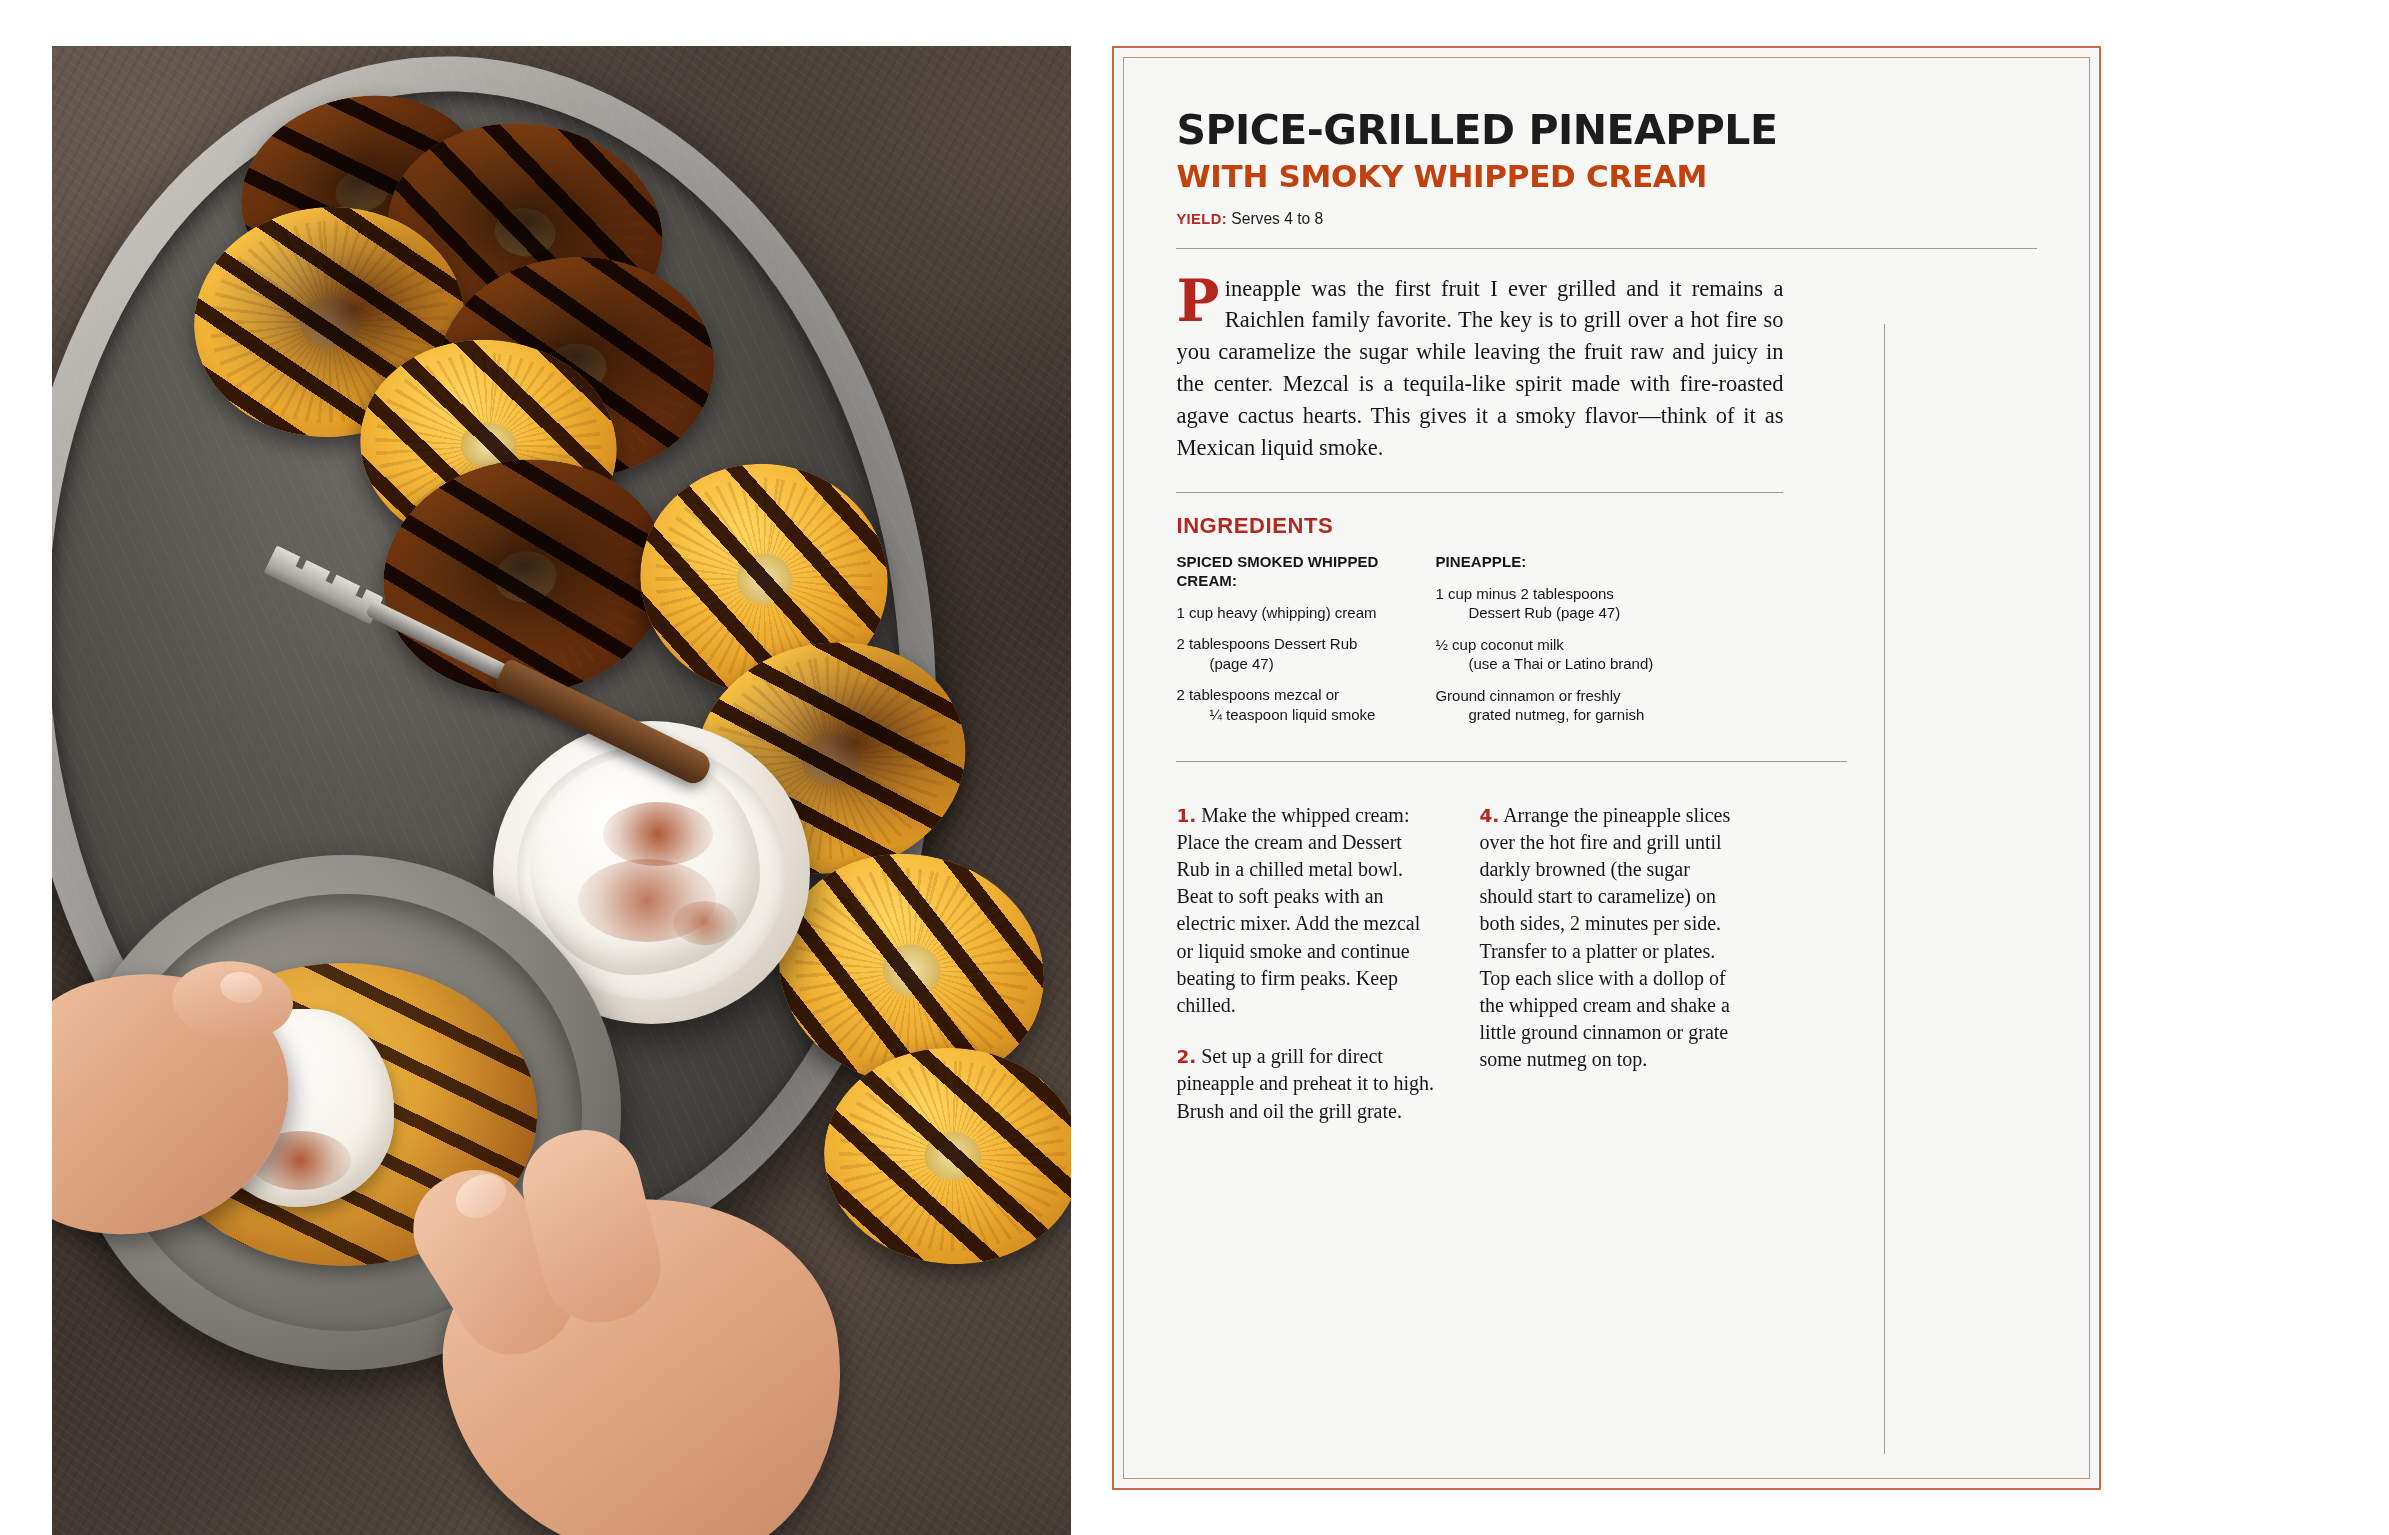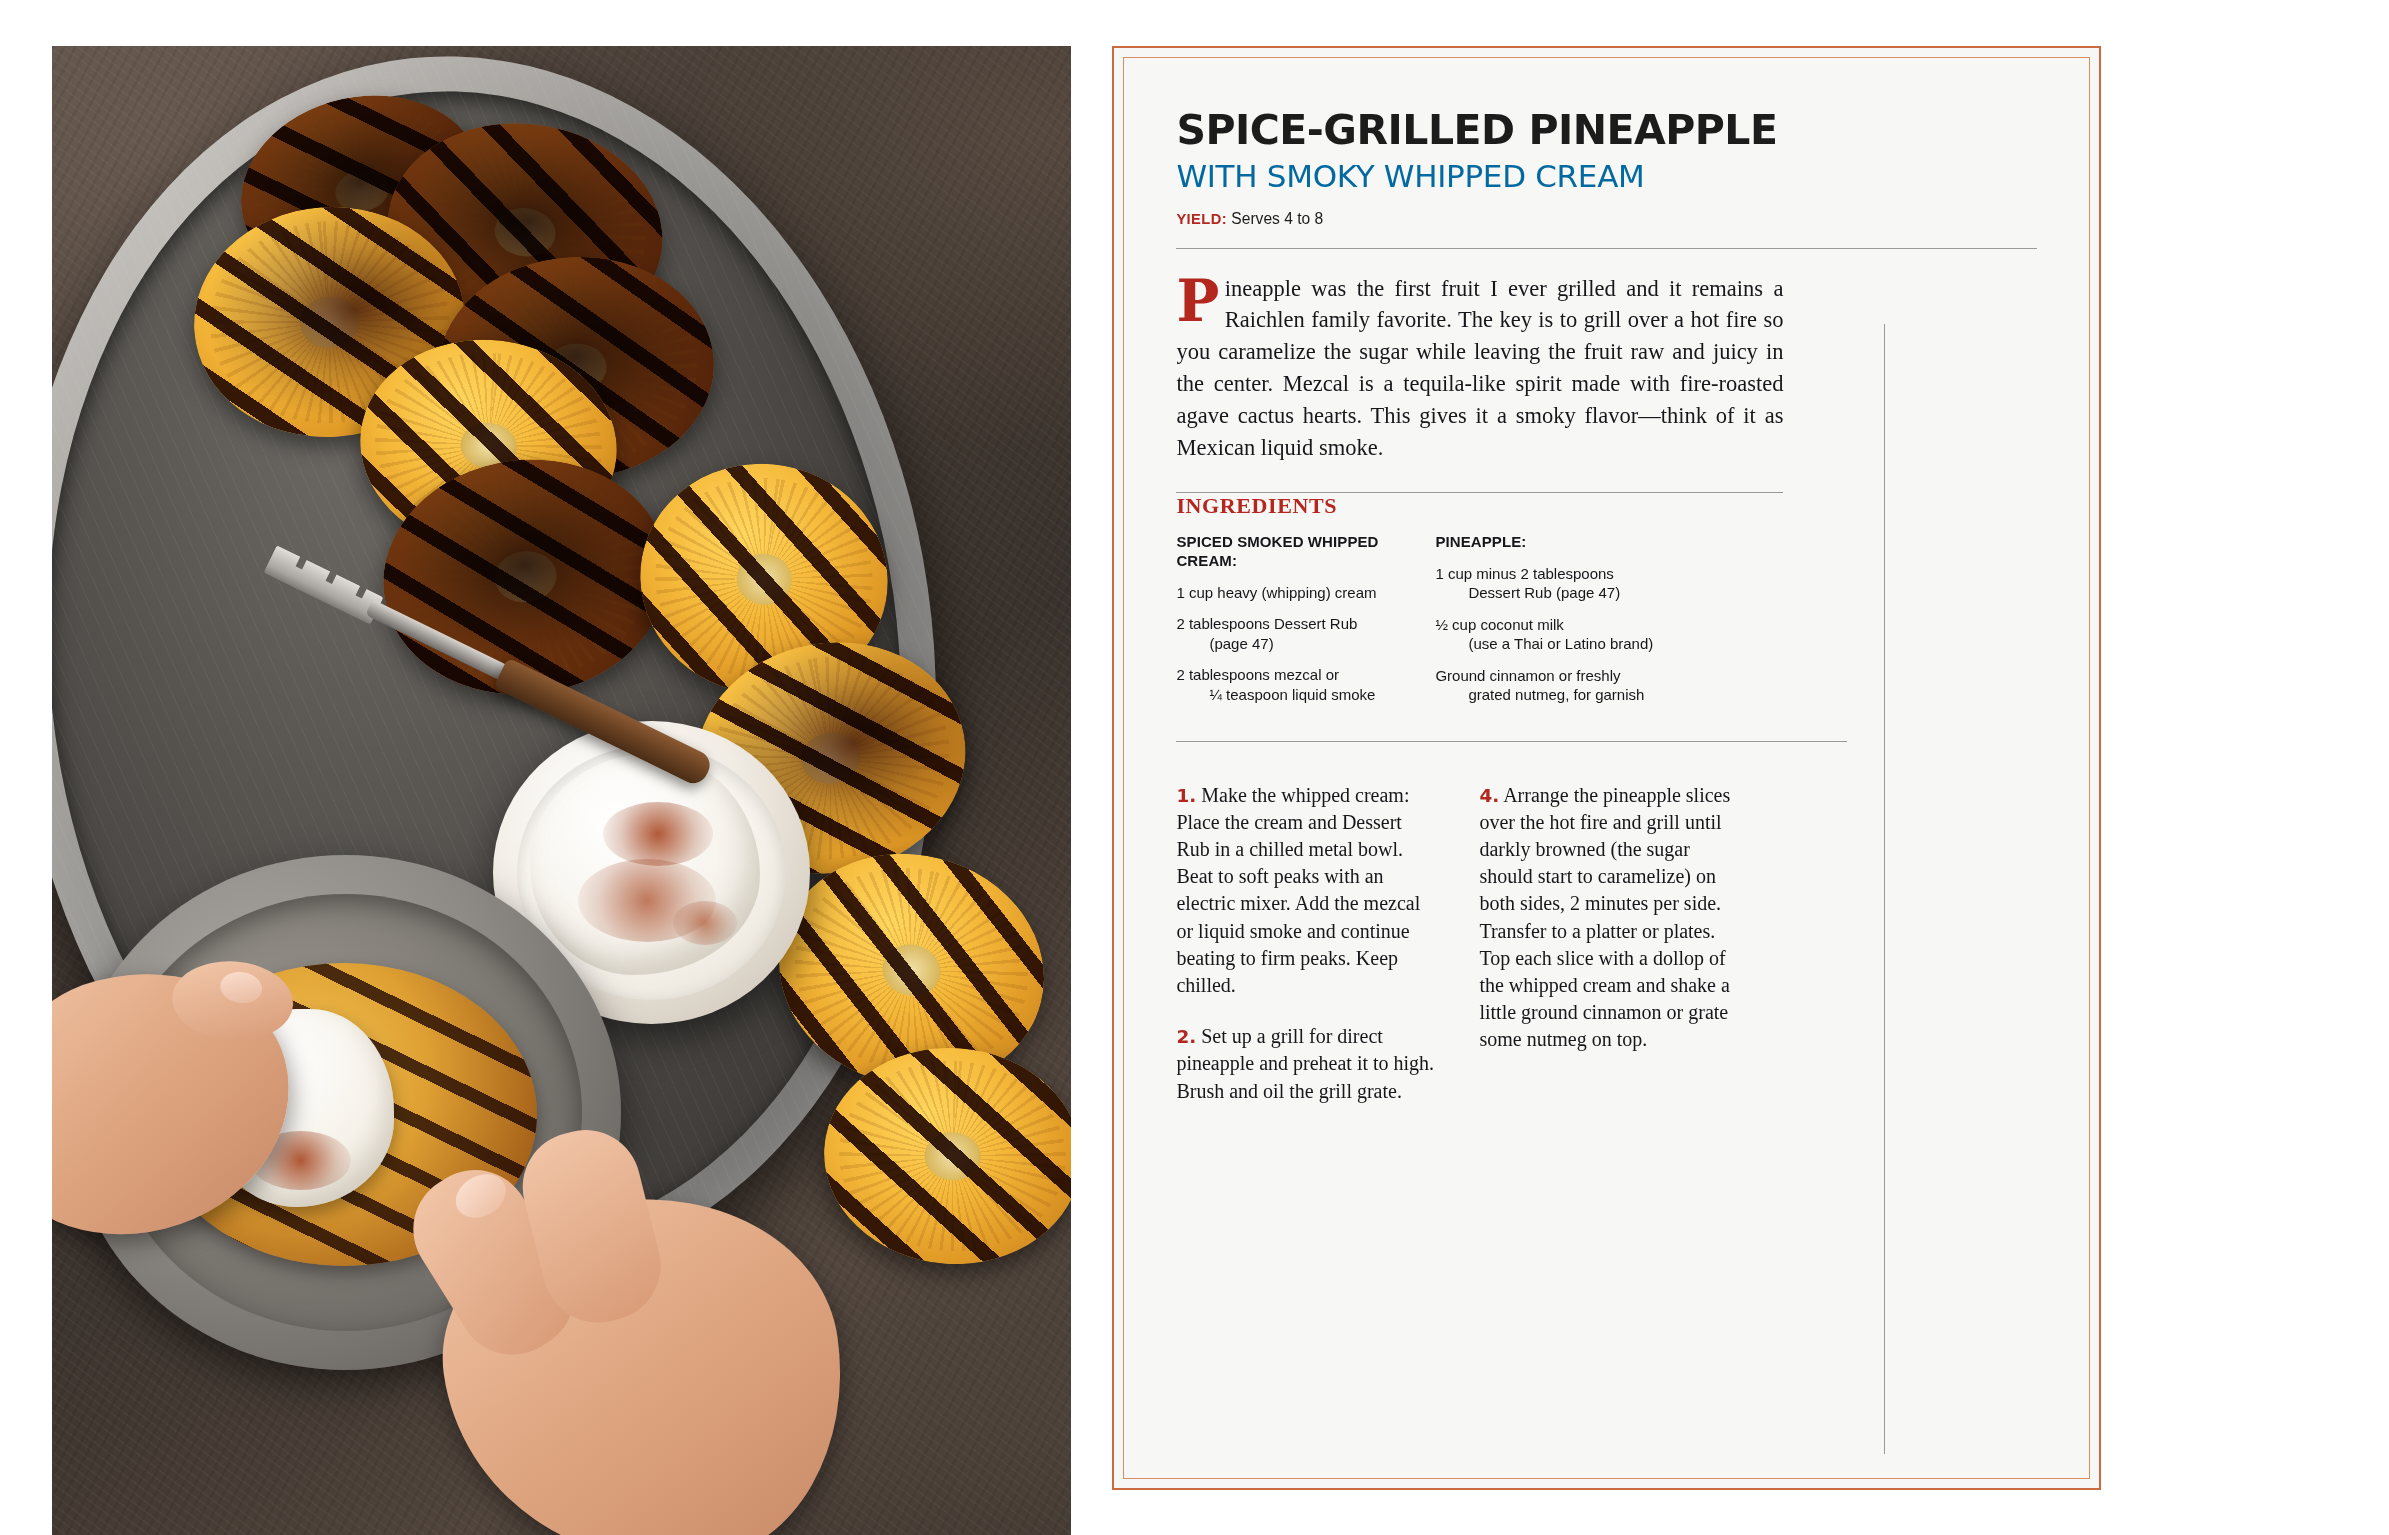--- a/index.html
+++ b/index.html
@@ -332,24 +332,24 @@
     font-family: "DejaVu Sans", sans-serif;
     font-weight: bold;
     font-size: 41px;
     letter-spacing: -0.5px;
     color: #1c1c1c;
     line-height: 1.05;
     margin: 7.4px 0 0 0;
   }
   .subtitle {
     font-family: "DejaVu Sans", sans-serif;
-    font-weight: normal;
+    font-weight: bold;
     font-size: 31px;
     letter-spacing: -0.3px;
-    color: #0369a1;
+    color: #c2410c;
     line-height: 1.1;
     margin: 7.4px 0 0 0;
   }
   .yield-line {
     margin-top: 16.5px;
     font-size: 15.6px;
     color: #1c1c1c;
     font-family: "Liberation Sans", sans-serif;
   }
   .yield-line .lbl {
@@ -389,25 +389,26 @@
   .spacer-col { flex: 1; }
 
   .rule2 {
     height: 0.9px;
     background: #9a9a96;
     width: 607px;
     margin-top: 27.6px;
   }
 
   .ing-head {
-    font-family: Liberation Serif, serif;
+    font-family: Liberation Sans, sans-serif;
     font-weight: bold;
     color: #b4271f;
     font-size: 22px;
     letter-spacing: 0.6px;
+    margin-top: 20px;
   }
   .ing-cols {
     display: flex;
     margin-top: 13px;
     width: 671px;
   }
   .ing-col { width: 259px; }
   .ing-sub {
     font-family: "Liberation Sans", sans-serif;
     font-weight: bold;

